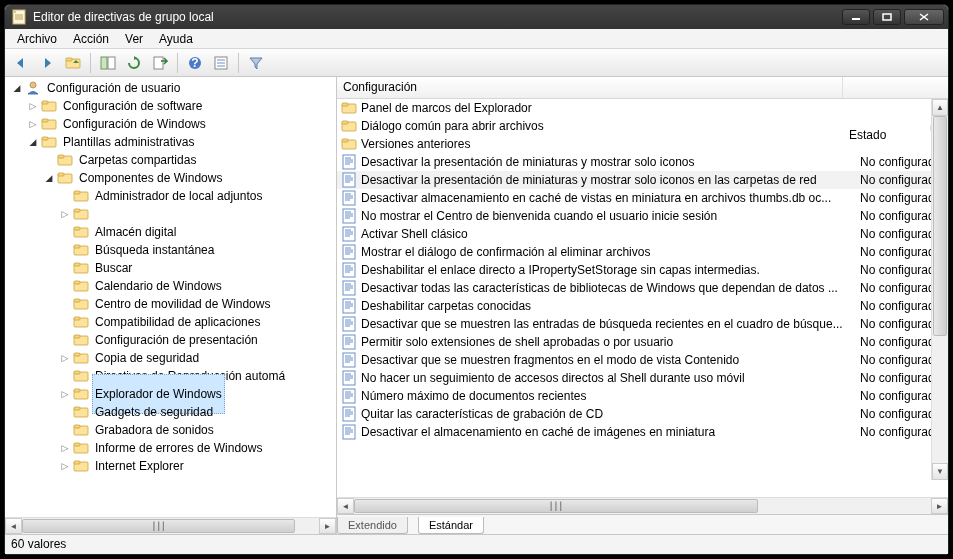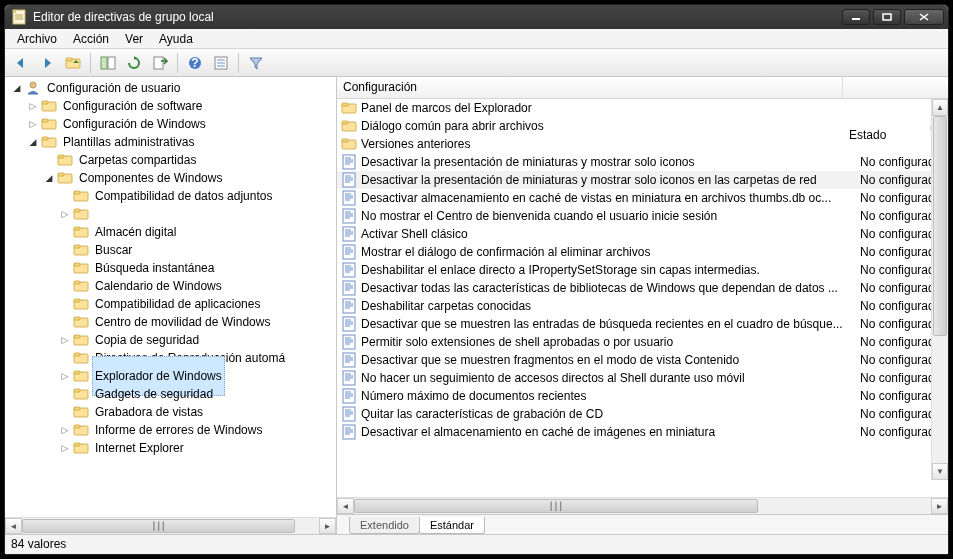--- a/index.html
+++ b/index.html
@@ -53,21 +53,21 @@
 .vscroll .arr { height: 17px; background: linear-gradient(to bottom,#fdfdfd,#e4e4e4); border: 1px solid #ccc; display:flex;align-items:center;justify-content:center;font-size:8px;color:#555; }
 .vscroll .track { flex: 1; position: relative; }
 .vscroll .thumb { position: absolute; left: 1px; right: 1px; top: 0; height: 220px; background: linear-gradient(to right,#e8e8e8,#cfcfcf); border: 1px solid #bbb; border-radius: 2px; }
 
 .hscroll { height: 17px; background: #f0f0f0; border-top: 1px solid #ddd; display: flex; }
 .hscroll .arr { width: 17px; background: linear-gradient(to bottom,#fdfdfd,#e4e4e4); border: 1px solid #ccc; display:flex;align-items:center;justify-content:center;font-size:8px;color:#555;}
 .hscroll .track { flex: 1; position: relative; }
 .hscroll .thumb { position: absolute; top: 1px; bottom: 1px; left: 0; width: 70%; background: linear-gradient(to bottom,#e8e8e8,#cfcfcf); border: 1px solid #bbb; border-radius: 2px; display:flex;align-items:center;justify-content:center;font-size:8px;color:#888;}
 .hscroll.tree-hscroll .thumb { width: 92%; }
 
-.tabs { height: 20px; display: flex; align-items: flex-end; border-top: 1px solid #c8c8c8; padding-left: 12px; background: #f6f6f6; }
+.tabs { height: 20px; display: flex; align-items: flex-end; border-top: 1px solid #c8c8c8; padding-left: 0; background: #f6f6f6; gap: 11px; }
 .tab { padding: 2px 10px; border: 1px solid #bcbcbc; border-top: none; background: #fff; margin-right: -1px; font-size: 11px; cursor: default; border-radius: 0 0 3px 3px; }
 .tab.inactive { background: #f0f0f0; color: #555; }
 
 .statusbar { height: 20px; border-top: 1px solid #c8c8c8; background: #f4f4f4; padding: 2px 6px; font-size: 11px; }
 </style>
 </head>
 <body>
 
 <svg width="0" height="0" style="position:absolute">
   <defs>
@@ -246,21 +246,21 @@
                         </svg>
                         <span class="lbl">Componentes de Windows</span>
                       </div>
                       <ul>
                         <li>
                           <div class="row">
                             <span class="toggle"></span>
                             <svg class="ico" viewBox="0 0 16 16">
                               <use href="#svg-folder"></use>
                             </svg>
-                            <span class="lbl">Compatibilidad de datos adjuntos</span>
+                            <span class="lbl">Administrador de local adjuntos</span>
                           </div>
                         </li>
                         <li>
                           <div class="row">
                             <span class="toggle">▷</span>
                             <svg class="ico" viewBox="0 0 16 16">
                               <use href="#svg-folder"></use>
                             </svg>
                           </div>
                         </li>
@@ -272,57 +272,66 @@
                             </svg>
                             <span class="lbl">Almacén digital</span>
                           </div>
                         </li>
                         <li>
                           <div class="row">
                             <span class="toggle"></span>
                             <svg class="ico" viewBox="0 0 16 16">
                               <use href="#svg-folder"></use>
                             </svg>
+                            <span class="lbl">Búsqueda instantánea</span>
+                          </div>
+                        </li>
+                        <li>
+                          <div class="row">
+                            <span class="toggle"></span>
+                            <svg class="ico" viewBox="0 0 16 16">
+                              <use href="#svg-folder"></use>
+                            </svg>
                             <span class="lbl">Buscar</span>
                           </div>
                         </li>
                         <li>
                           <div class="row">
                             <span class="toggle"></span>
                             <svg class="ico" viewBox="0 0 16 16">
                               <use href="#svg-folder"></use>
                             </svg>
-                            <span class="lbl">Búsqueda instantánea</span>
-                          </div>
-                        </li>
-                        <li>
-                          <div class="row">
-                            <span class="toggle"></span>
-                            <svg class="ico" viewBox="0 0 16 16">
-                              <use href="#svg-folder"></use>
-                            </svg>
                             <span class="lbl">Calendario de Windows</span>
                           </div>
                         </li>
                         <li>
                           <div class="row">
                             <span class="toggle"></span>
                             <svg class="ico" viewBox="0 0 16 16">
                               <use href="#svg-folder"></use>
                             </svg>
+                            <span class="lbl">Centro de movilidad de Windows</span>
+                          </div>
+                        </li>
+                        <li>
+                          <div class="row">
+                            <span class="toggle"></span>
+                            <svg class="ico" viewBox="0 0 16 16">
+                              <use href="#svg-folder"></use>
+                            </svg>
                             <span class="lbl">Compatibilidad de aplicaciones</span>
                           </div>
                         </li>
                         <li>
                           <div class="row">
                             <span class="toggle"></span>
                             <svg class="ico" viewBox="0 0 16 16">
                               <use href="#svg-folder"></use>
                             </svg>
-                            <span class="lbl">Centro de movilidad de Windows</span>
+                            <span class="lbl">Configuración de presentación</span>
                           </div>
                         </li>
                         <li>
                           <div class="row">
                             <span class="toggle">▷</span>
                             <svg class="ico" viewBox="0 0 16 16">
                               <use href="#svg-folder"></use>
                             </svg>
                             <span class="lbl">Copia de seguridad</span>
                           </div>
@@ -353,21 +362,21 @@
                             </svg>
                             <span class="lbl">Gadgets de seguridad</span>
                           </div>
                         </li>
                         <li>
                           <div class="row">
                             <span class="toggle"></span>
                             <svg class="ico" viewBox="0 0 16 16">
                               <use href="#svg-folder"></use>
                             </svg>
-                            <span class="lbl">Grabadora de vistas</span>
+                            <span class="lbl">Grabadora de sonidos</span>
                           </div>
                         </li>
                         <li>
                           <div class="row">
                             <span class="toggle">▷</span>
                             <svg class="ico" viewBox="0 0 16 16">
                               <use href="#svg-folder"></use>
                             </svg>
                             <span class="lbl">Informe de errores de Windows</span>
                           </div>
@@ -556,16 +565,16 @@
         <div class="arr">►</div>
       </div>
       <div class="tabs">
         <div class="tab inactive">Extendido</div>
         <div class="tab">Estándar</div>
       </div>
     </div>
   </div>
 
   <div class="statusbar">
-    <span>84 valores</span>
+    <span>60 valores</span>
   </div>
 
 </div>
 
 </body></html>

